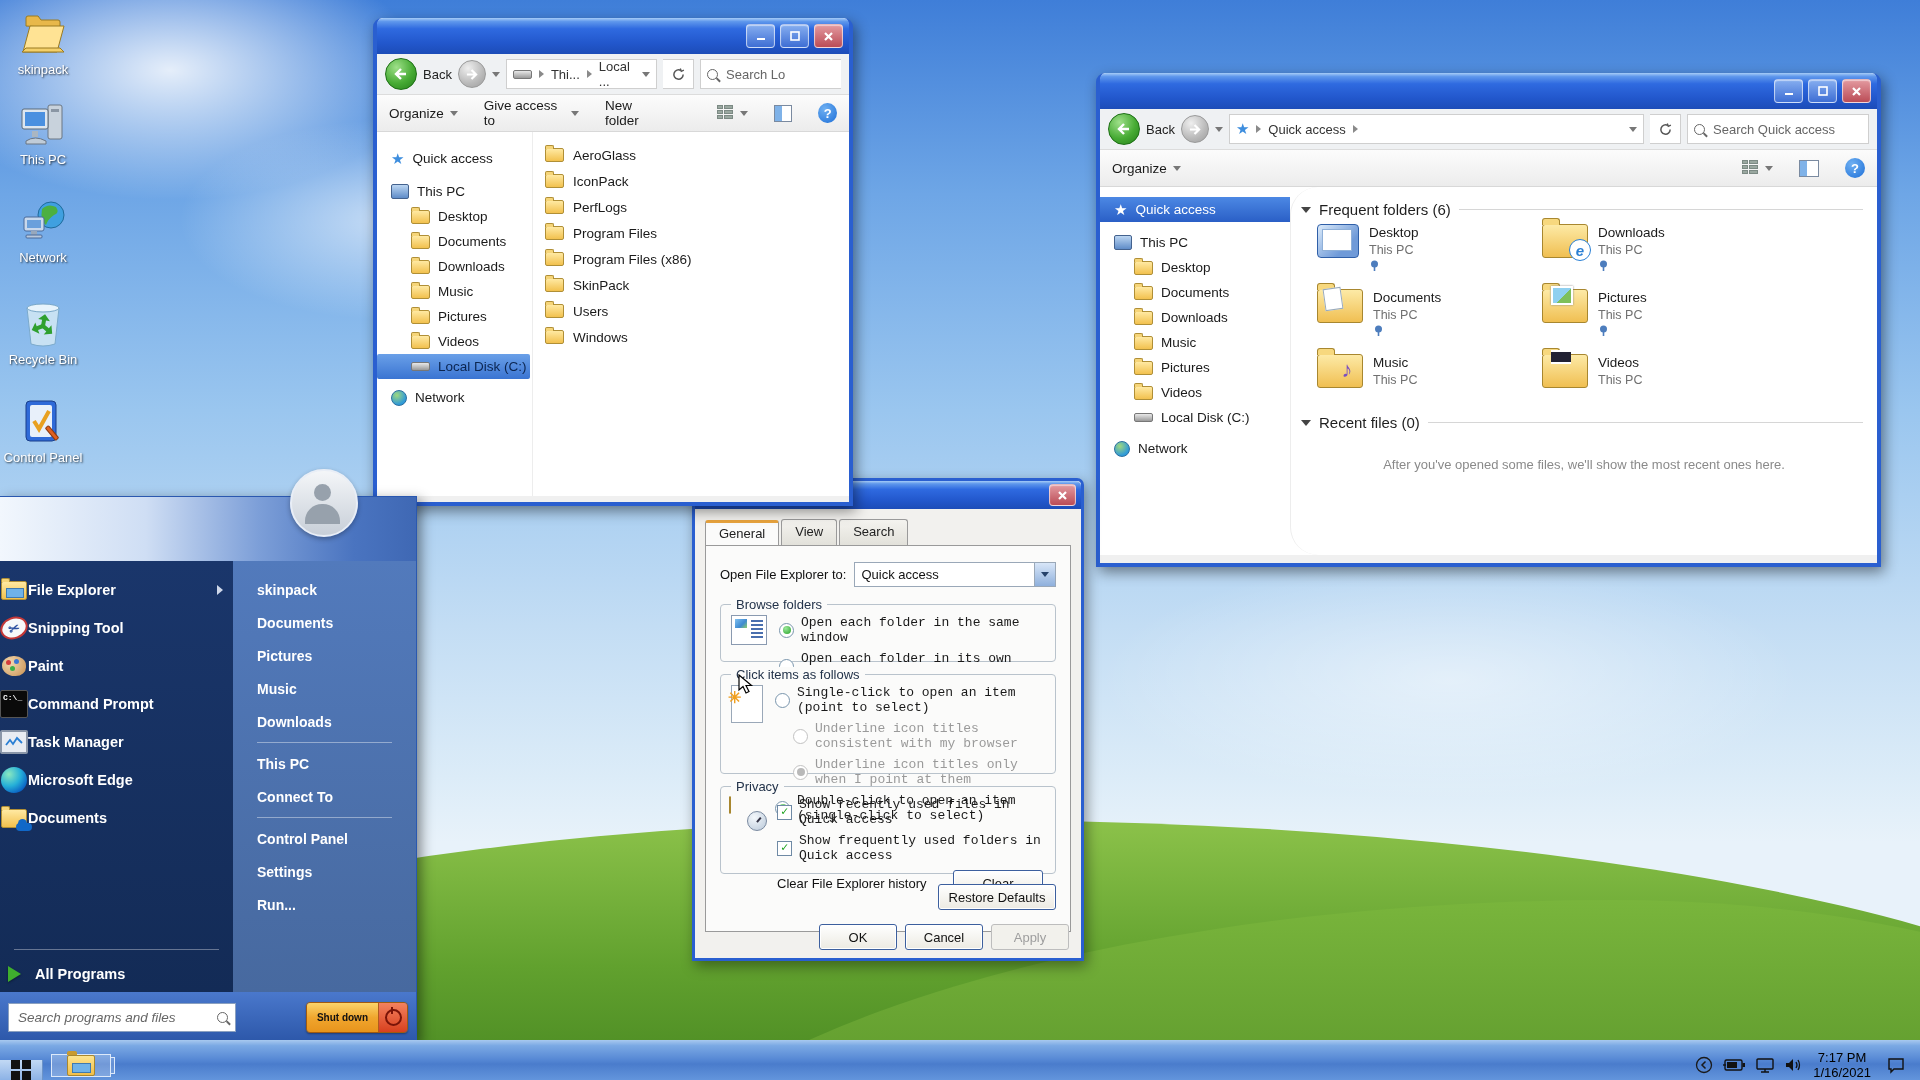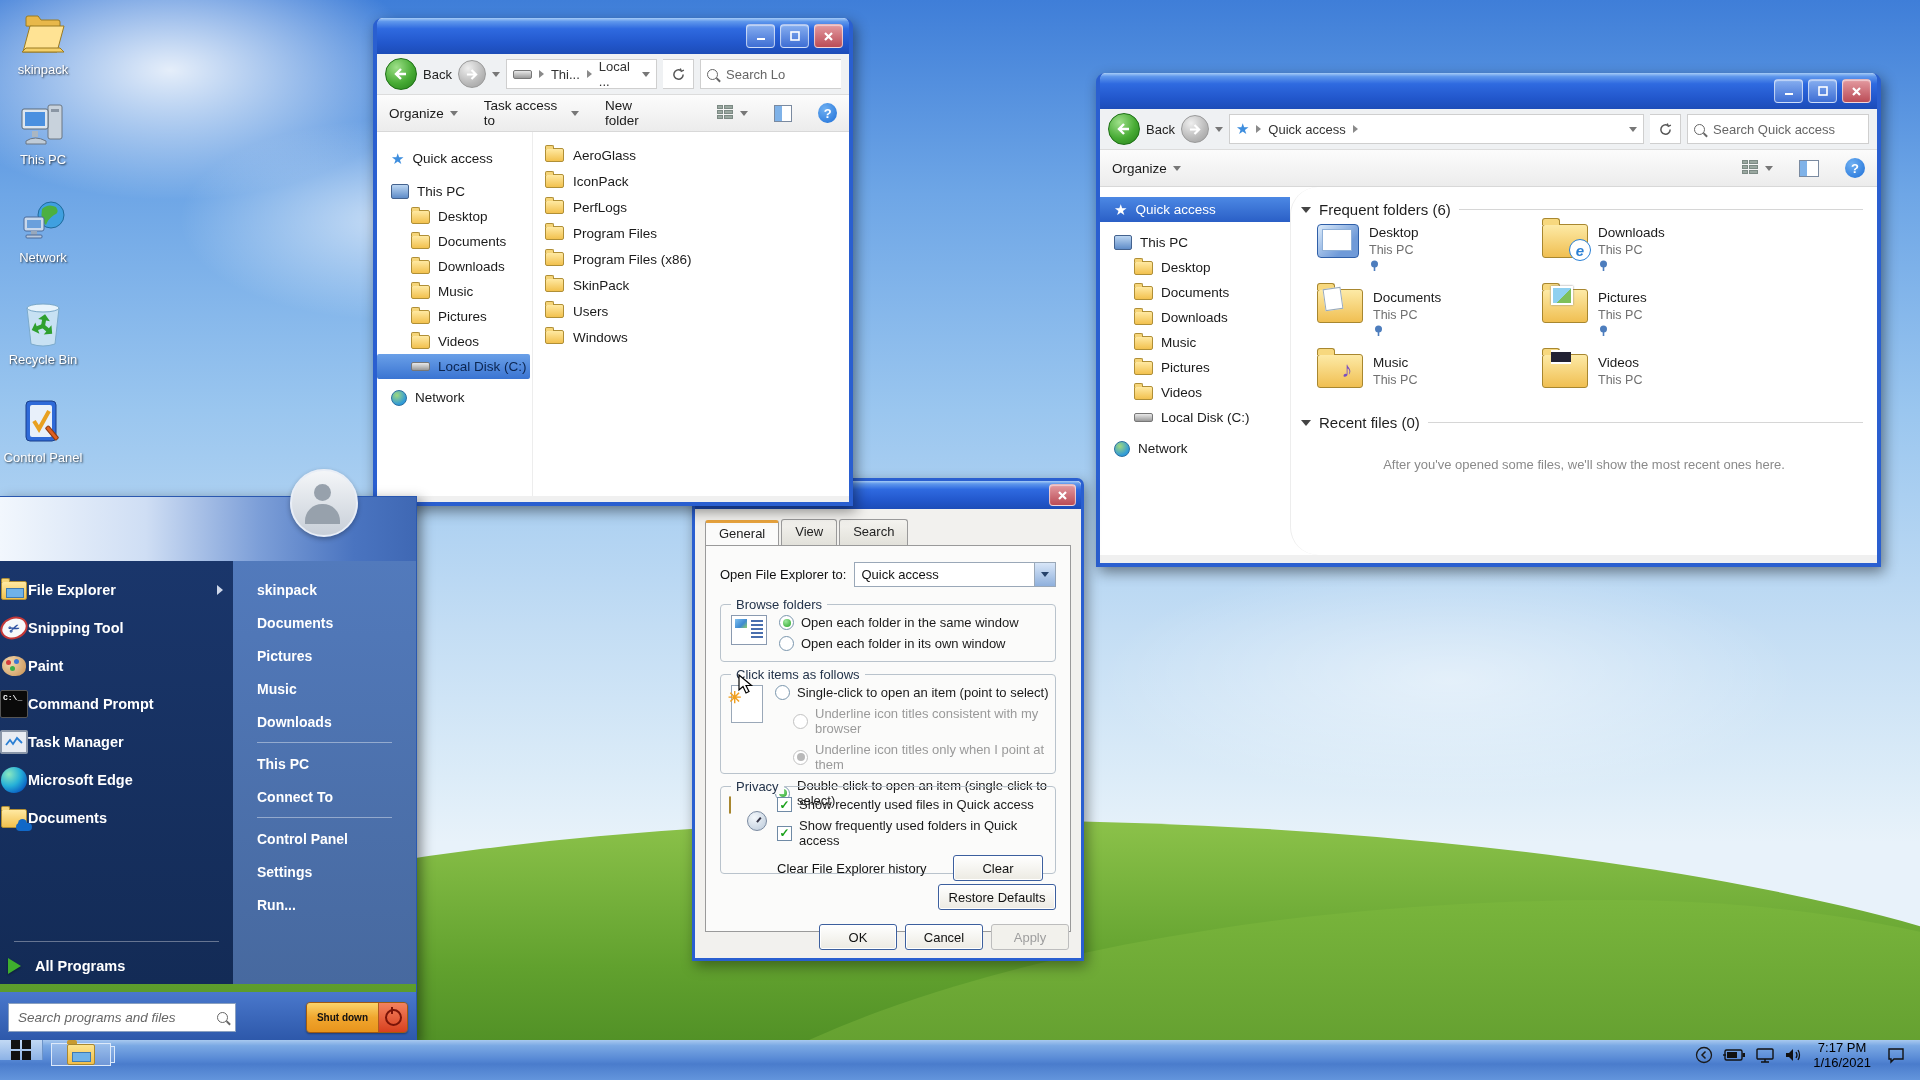--- a/index.html
+++ b/index.html
@@ -84,21 +84,21 @@
     background:linear-gradient(180deg,#f4f3ef,#e2e1da);color:#222;}
   .tab.act{background:#fbfbfa;border-top:3px solid #e8a33d;padding-top:3px;position:relative;top:1px;}
   .tpage{margin:0 10px;background:#fbfbfa;border:1px solid #9a9a9a;position:relative;}
   .grp{position:absolute;left:14px;right:14px;border:1px solid #b9c3cc;border-radius:4px;}
   .grp .gt{position:absolute;top:-8px;left:10px;background:#fbfbfa;padding:0 5px;font-size:13px;color:#23334a;}
   .radio{width:13px;height:13px;border-radius:50%;border:1px solid #7a96ad;background:#fff;flex:none;position:relative;}
   .radio.on:after{content:"";position:absolute;inset:2.5px;border-radius:50%;background:radial-gradient(circle at 35% 30%,#9ce89c,#27a327);}
   .radio.dis{border-color:#c2c2c2;}
   .radio.dis.on:after{background:#b9b9b9;}
   .chk{width:13px;height:13px;border:1px solid #6f8aa5;background:#fff;flex:none;display:flex;align-items:center;justify-content:center;color:#1ba11b;font-size:12px;font-weight:bold;line-height:1;}
-  .optrow{display:flex;align-items:center;gap:7px;font-size:13px;color:#1a1a1a;margin:6px 0;}
+  .optrow{display:flex;align-items:center;gap:7px;font-size:13px;color:#1a1a1a;margin:6px 0;font-family:Liberation Mono, monospace;}
   .optrow.dis{color:#9a9a9a;}
   .xbtn{height:24px;border:1px solid #3c5f9e;border-radius:3px;background:linear-gradient(180deg,#ffffff,#eceae2);
     font-size:13px;color:#111;display:flex;align-items:center;justify-content:center;box-shadow:inset 0 0 0 1px #fff;}
   .xbtn.dis{border-color:#bdbdbd;color:#9e9e9e;background:#f2f1ec;box-shadow:none;}
   .combo{flex:1;height:23px;border:1px solid #9aa8b8;background:#fff;display:flex;align-items:center;}
   .combo .cv{flex:1;padding:0 6px;font-size:13px;}
   .combo .cb{width:20px;height:100%;background:linear-gradient(180deg,#d8e6f8,#8fb0dc);border-left:1px solid #9aa8b8;display:flex;align-items:center;justify-content:center;}
   .pageico{width:30px;height:36px;background:#fff;border:1px solid #9aa8b8;position:relative;flex:none;}
   .browseico{width:34px;height:28px;background:#fff;border:1px solid #8a9ab0;position:relative;flex:none;}
   .browseico:after{content:"";position:absolute;left:3px;top:3px;width:12px;height:9px;background:linear-gradient(135deg,#7fc0f0,#3f8ad0 60%,#8fd06a);}
@@ -120,31 +120,31 @@
   .sm-left{width:233px;background:linear-gradient(180deg,#1a366b,#132b56);padding-top:10px;display:flex;flex-direction:column;}
   .sm-right{flex:1;background:linear-gradient(180deg,#527abc,#47699f);padding-top:12px;}
   .smrow{display:flex;align-items:center;height:38px;color:#fff;font-weight:bold;font-size:14.5px;}
   .smrow .ic{width:28px;height:28px;display:flex;align-items:center;justify-content:center;flex:none;}
   .subarrow{margin-left:auto;margin-right:10px;width:0;height:0;border-top:5px solid transparent;border-bottom:5px solid transparent;border-left:6px solid #cfd8ea;}
   .smr{height:33px;display:flex;align-items:center;padding-left:24px;color:#fff;font-weight:bold;font-size:14px;}
   .smsep{height:1px;background:rgba(255,255,255,.4);margin:4px 24px 4px 24px;}
   .smsepl{height:1px;background:rgba(255,255,255,.35);margin:6px 14px;}
   .allprog{display:flex;align-items:center;gap:14px;height:36px;padding-left:8px;color:#fff;font-weight:bold;font-size:14.5px;}
   .greenplay{width:0;height:0;border-top:8px solid transparent;border-bottom:8px solid transparent;border-left:13px solid #3fae2e;filter:drop-shadow(0 1px 1px rgba(0,0,0,.4));}
-  .sm-bottom{height:50px;background:linear-gradient(180deg,#4a78cc,#2c57a9);display:flex;align-items:center;padding:0 8px;gap:10px;flex:none;margin-top:8px;}
+  .sm-bottom{height:50px;background:linear-gradient(180deg,#4a78cc,#2c57a9);display:flex;align-items:center;padding:0 8px;gap:10px;flex:none;}
   .smsearch{width:212px;height:27px;background:#fff;border:1px solid #8aa0c0;display:flex;align-items:center;padding:0 7px;gap:6px;}
   .smsearch input{flex:1;border:none;outline:none;font-style:italic;font-size:13.5px;color:#555;font-family:"Liberation Sans",sans-serif;background:transparent;min-width:0;}
   .shutdown{margin-left:auto;height:29px;display:flex;align-items:stretch;border-radius:4px;overflow:hidden;border:1px solid #a05a10;box-shadow:0 1px 2px rgba(0,0,0,.35);}
   .shutdown .sd1{display:flex;align-items:center;padding:0 10px;background:linear-gradient(180deg,#fbd46a,#f0a62e 50%,#e8941c);font-weight:bold;font-size:10px;color:#111;}
   .shutdown .sd2{width:28px;background:linear-gradient(180deg,#f4825e,#d8401e);display:flex;align-items:center;justify-content:center;border-left:1px solid #b05a20;}
   .pwr{width:13px;height:13px;border:2px solid #7a1408;border-radius:50%;position:relative;}
   .pwr:after{content:"";position:absolute;left:4.5px;top:-4px;width:2px;height:7px;background:#7a1408;}
   
   #taskbar{position:absolute;left:0;bottom:0;width:1920px;height:40px;z-index:50;
-    background:linear-gradient(180deg,#a8c9ef 0%,#7ba9e4 14%,#5587d4 50%,#4a7ccc 60%,#6395dc 100%);display:flex;align-items:flex-start;}
+    background:linear-gradient(180deg,#a8c9ef 0%,#7ba9e4 14%,#5587d4 50%,#4a7ccc 60%,#6395dc 100%);display:flex;align-items:flex-end;}
   .startbtn{width:42px;display:flex;align-items:center;justify-content:center;background:linear-gradient(180deg,#c2d9f4,#8cb2e6);border-right:1px solid #6d94c8;}
   .winlogo{display:grid;grid-template-columns:9px 9px;grid-auto-rows:9px;gap:2px;}
   .winlogo i{background:#111;}
   .taskbtn{width:58px;margin:3px 0 3px 8px;border:1px solid #dce9fa;background:rgba(255,255,255,.22);display:flex;align-items:center;justify-content:center;position:relative;}
   .taskbtn:after{content:"";position:absolute;right:-5px;top:2px;bottom:2px;width:3px;border:1px solid #dce9fa;border-left:none;background:rgba(255,255,255,.15);}
   .tb-folder{width:26px;height:19px;position:relative;background:linear-gradient(180deg,#fde48e,#f2bf4a);border:1px solid #a8872f;border-radius:2px;}
   .tb-folder:before{content:"";position:absolute;top:-5px;left:-1px;width:10px;height:4px;background:#c89a30;border-radius:2px 2px 0 0;}
   .tb-folder:after{content:"";position:absolute;left:4px;bottom:2px;width:17px;height:8px;background:#6fb2e8;border:1px solid #3f7ab0;}
   .tray{margin-left:auto;display:flex;align-items:center;gap:9px;padding-right:14px;color:#000;}
   .clock{font-size:13px;line-height:15px;text-align:center;}
@@ -371,21 +371,21 @@
         <span class="mag"></span>
         <input placeholder="Search Lo" style="">
       </div>
     </div>
     <div class="toolb">
       <span style="display:flex;align-items:center;gap:6px;">
           <span>Organize</span>
           <span class="tri-d"></span>
         </span>
       <span style="display:flex;align-items:center;gap:6px;">
-          <span>Task access to</span>
+          <span>Give access to</span>
           <span class="tri-d"></span>
         </span>
       <span>New folder</span>
       <span class="tspacer"></span>
       <span style="display:flex;align-items:center;gap:5px;">
           <span class="viewico">
             <i></i>
             <i></i>
             <i></i>
             <i></i>

